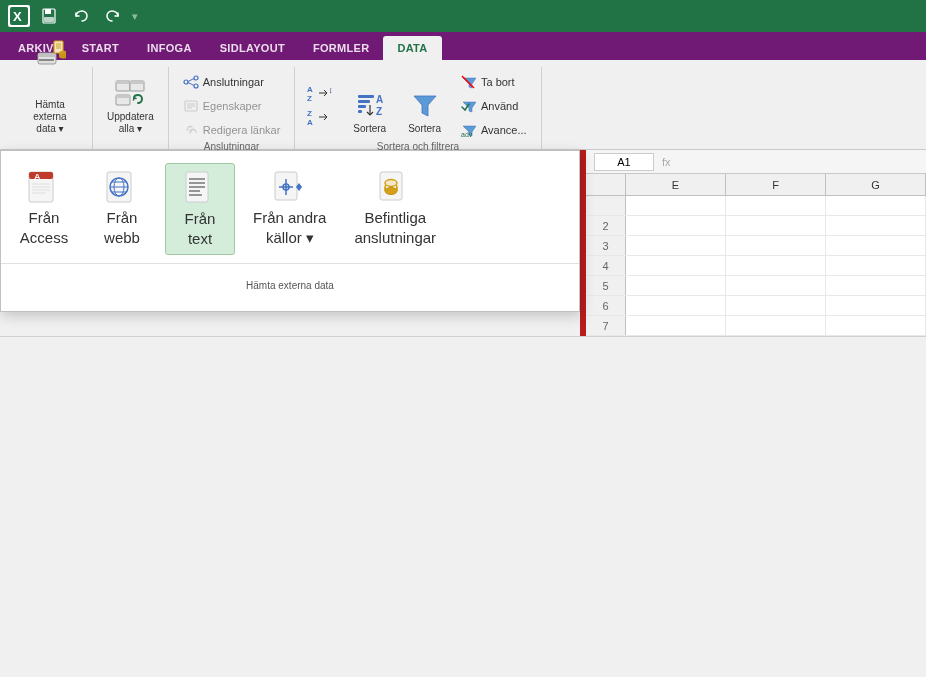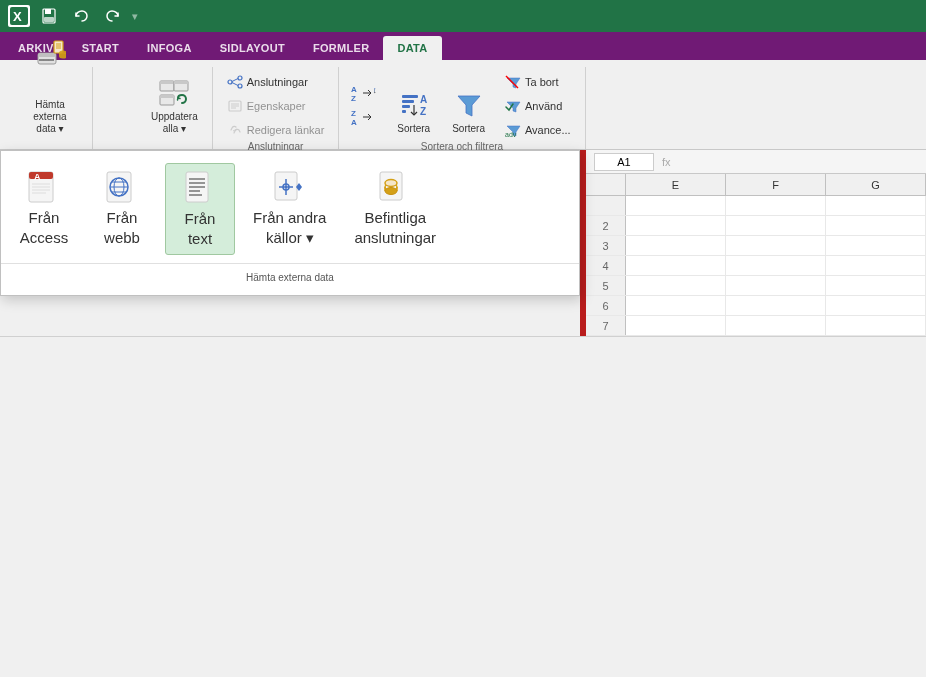--- a/index.html
+++ b/index.html
@@ -257,21 +257,21 @@
       font-size: 15px;
       color: #333;
       text-align: center;
       line-height: 1.3;
       margin-top: 3px;
     }
     .dropdown-panel-footer {
       text-align: center;
       font-size: 10px;
       color: #555;
-      padding: 8px;
+      padding: 16px;
       border-top: 1px solid #e0e0e0;
       margin-top: 4px;
     }
 
     .main-area {
       position: relative;
       display: flex;
       flex-direction: column;
     }
   </style>
@@ -335,21 +335,21 @@
             <ellipse cx="29" cy="21" rx="4" ry="2.5" fill="#c8941a"></ellipse>
           </svg>
         </div>
         <div class="btn-label">Hämta externa<br>data ▾</div>
       </button>
     </div>
     <div class="ribbon-section-label"></div>
   </div>
 
   <div style="display:flex;flex-direction:column;align-items:center;height:82px;justify-content:space-between;padding:4px 6px;border-right:1px solid #d0d0d0;">
-    <div style="flex:1;display:flex;align-items:center;justify-content:center;margin-left:44px;">
+    <div style="flex:1;display:flex;align-items:center;justify-content:center;">
       <button class="ribbon-btn-large" style="height:65px;">
         <div class="ribbon-icon-large">
           <svg width="32" height="32" viewBox="0 0 32 32">
             <rect x="2" y="4" width="14" height="10" rx="1" fill="#e8e8e8" stroke="#999" stroke-width="1"></rect>
             <rect x="2" y="4" width="14" height="3" rx="1" fill="#c8c8c8"></rect>
             <rect x="16" y="4" width="14" height="10" rx="1" fill="#e8e8e8" stroke="#999" stroke-width="1"></rect>
             <rect x="16" y="4" width="14" height="3" rx="1" fill="#c8c8c8"></rect>
             <rect x="2" y="18" width="14" height="10" rx="1" fill="#e8e8e8" stroke="#999" stroke-width="1"></rect>
             <rect x="2" y="18" width="14" height="3" rx="1" fill="#c8c8c8"></rect>
             <path d="M20 21 C20 19 22 18 24 18 C26 18 28 19.5 28 22 C28 24.5 26 26 24 26" fill="none" stroke="#217346" stroke-width="2" stroke-linecap="round"></path>

